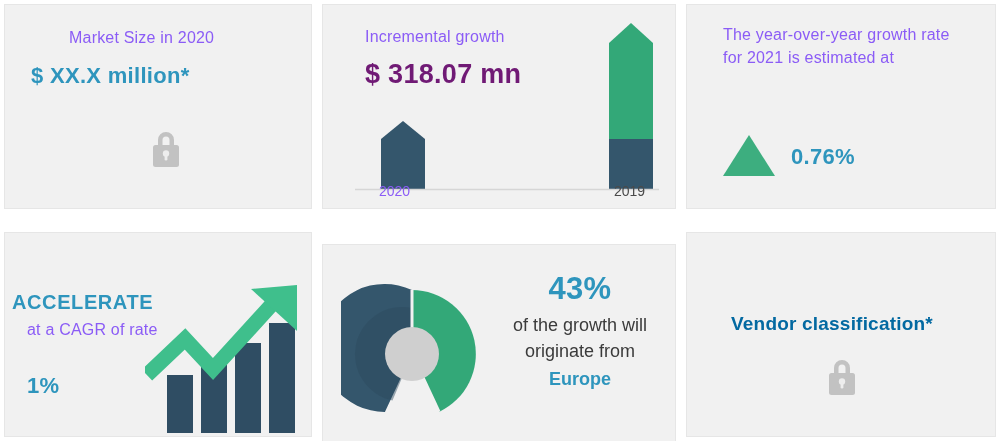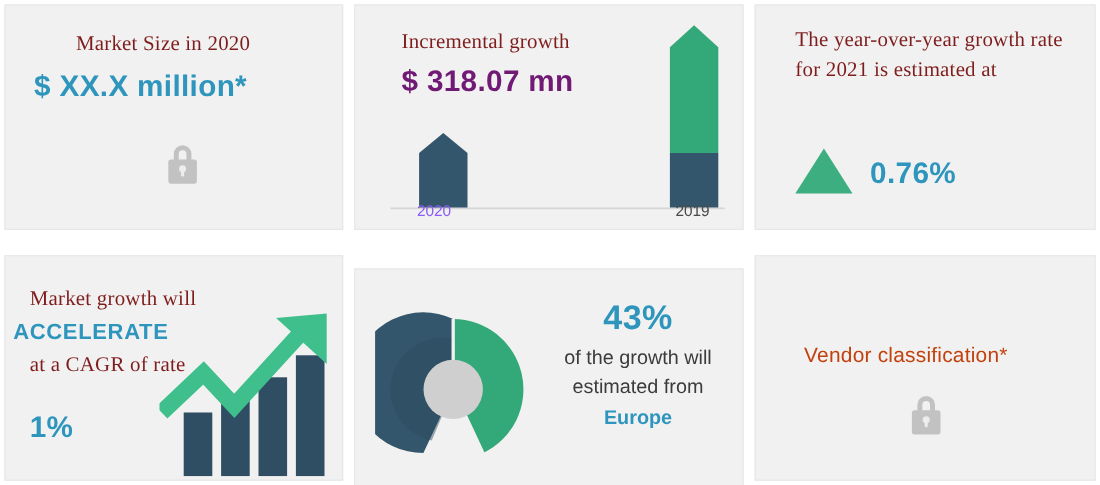--- a/index.html
+++ b/index.html
@@ -30,50 +30,50 @@
   
   .p1 { left: 4px;   top: 4px;   width: 308px; height: 205px; }
   .p2 { left: 322px; top: 4px;   width: 354px; height: 205px; padding-left: 40px; }
   .p3 { left: 686px; top: 4px;   width: 310px; height: 205px; }
   .p4 { left: 4px;   top: 232px; width: 308px; height: 205px; }
   .p5 { left: 322px; top: 244px; width: 354px; height: 205px; text-align: center; }
   .p6 { left: 686px; top: 232px; width: 310px; height: 205px; }
 
   
   .head-txt {
-    color: #7f1d1d;
-    font-size: 19px;
+    color: #8b5cf6;
+    font-size: 16px;
     font-weight: 300;
     letter-spacing: 0.2px;
     line-height: 1.42;
-    font-family: Liberation Serif, serif;
+    font-family: Liberation Sans, sans-serif;
   }
   .accent-big {
     color: #2e95bd;
-    font-size: 27px;
+    font-size: 22px;
     font-weight: 700;
     letter-spacing: 0.3px;
     font-family: "Liberation Sans", sans-serif;
   }
   .accent-mid {
     color: #701a75;
     font-size: 27px;
     font-weight: 700;
     letter-spacing: 0.3px;
   }
   .accent-word {
     color: #2e95bd;
     font-size: 20px;
     font-weight: 700;
     letter-spacing: 0.6px;
   }
   .bold-head {
-    color: #c2410c;
+    color: #0369a1;
     font-size: 19px;
-    font-weight: 400;
+    font-weight: 700;
     letter-spacing: 0.2px;
   }
 
   
   .p1-title { position: absolute; left: 64px;  top: 22px; }
   .p1-value { position: absolute; left: 26px;  top: 58px; }
   .p1-lock  { position: absolute; left: 142px; top: 122px; }
 
   
   .p2-title  { position: absolute; left: 42px; top: 21px; }
@@ -160,21 +160,20 @@
 
         <rect x="22" y="92" width="26" height="58" fill="#2f4d63"></rect>
         <rect x="56" y="76" width="26" height="74" fill="#2f4d63"></rect>
         <rect x="90" y="60" width="26" height="90" fill="#2f4d63"></rect>
         <rect x="124" y="40" width="26" height="110" fill="#2f4d63"></rect>
 
         <path d="M2 92 L40 56 L68 86 L130 18" stroke="#3fbf8c" stroke-width="15" fill="none" stroke-linejoin="miter" stroke-linecap="butt"></path>
         <polygon points="152,2 152,48 106,6" fill="#3fbf8c"></polygon>
       </svg>
     </div>
-    <div class="head-txt p4-l1">Market growth will</div>
     <div class="accent-word p4-l2">ACCELERATE</div>
     <div class="head-txt p4-l3">at a CAGR of rate</div>
     <div class="accent-big p4-val">1%</div>
   </div>
 
   <div class="panel p5">
     <div class="p5-donut">
       <svg width="142" height="142" viewBox="0 0 142 142" aria-hidden="true">
 
         <path d="M71 71 L71 7 A64 64 0 1 0 43.9 128.9 Z" fill="#34566c"></path>
@@ -185,21 +184,21 @@
 
         <line x1="71" y1="7" x2="71" y2="71" stroke="#f1f1f1" stroke-width="3"></line>
         <line x1="71" y1="71" x2="98.1" y2="128.9" stroke="#f1f1f1" stroke-width="3"></line>
 
         <circle cx="71" cy="71" r="27" fill="#cfcfcf"></circle>
       </svg>
     </div>
     <div class="p5-txt">
       <div class="p5-pct">43%</div>
       <div class="p5-line" style="margin-top:6px;">of the growth will</div>
-      <div class="p5-line">estimated from</div>
+      <div class="p5-line">originate from</div>
       <div class="p5-region" style="margin-top:4px;">Europe</div>
     </div>
   </div>
 
   <div class="panel p6">
     <div class="bold-head p6-title">Vendor classification*</div>
     <div class="p6-lock">
       <svg class="lock-svg" width="38" height="44" viewBox="0 0 38 44" aria-hidden="true">
         <path d="M11 19 L11 13 a8 8 0 0 1 16 0 L27 19 L22.5 19 L22.5 13 a3.5 3.5 0 0 0 -7 0 L15.5 19 Z" fill="#c2c2c2"></path>
         <rect x="6" y="18" width="26" height="22" rx="2.5" fill="#c2c2c2"></rect>

